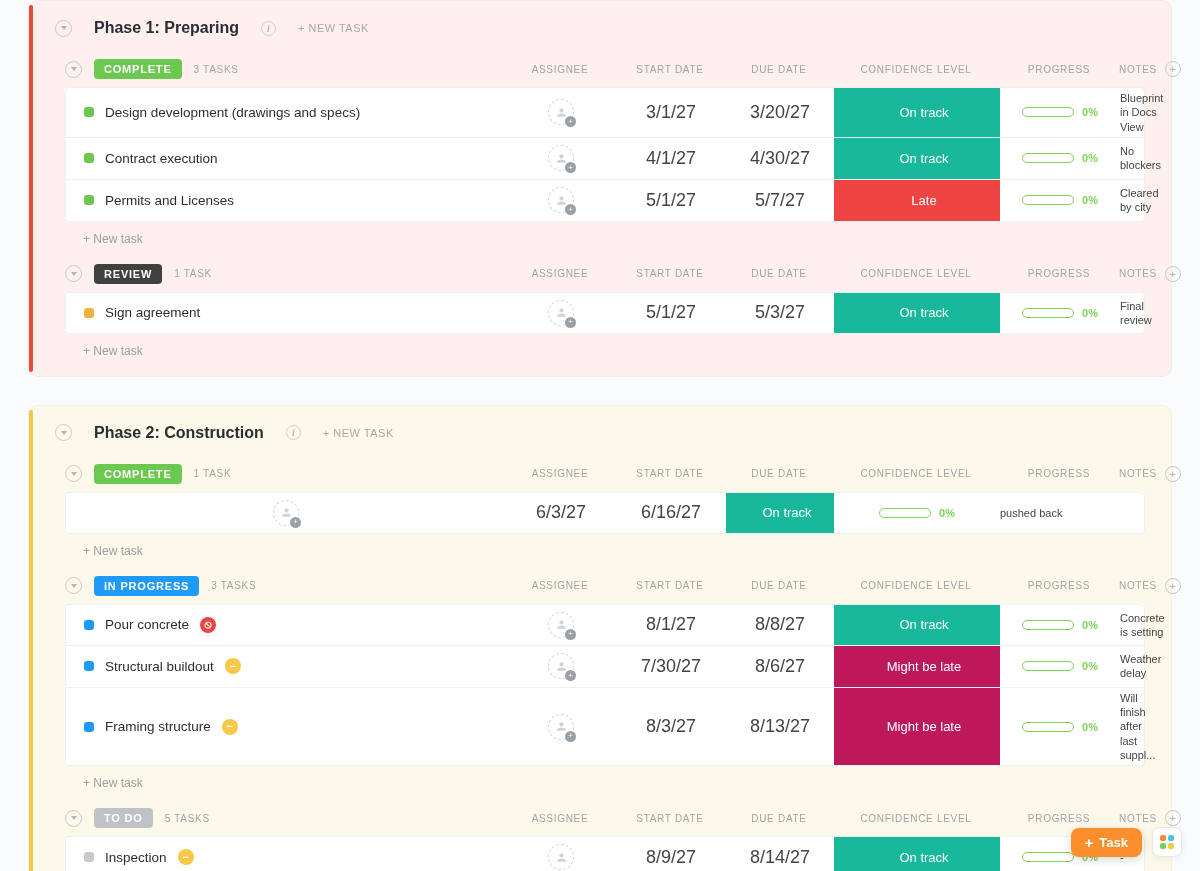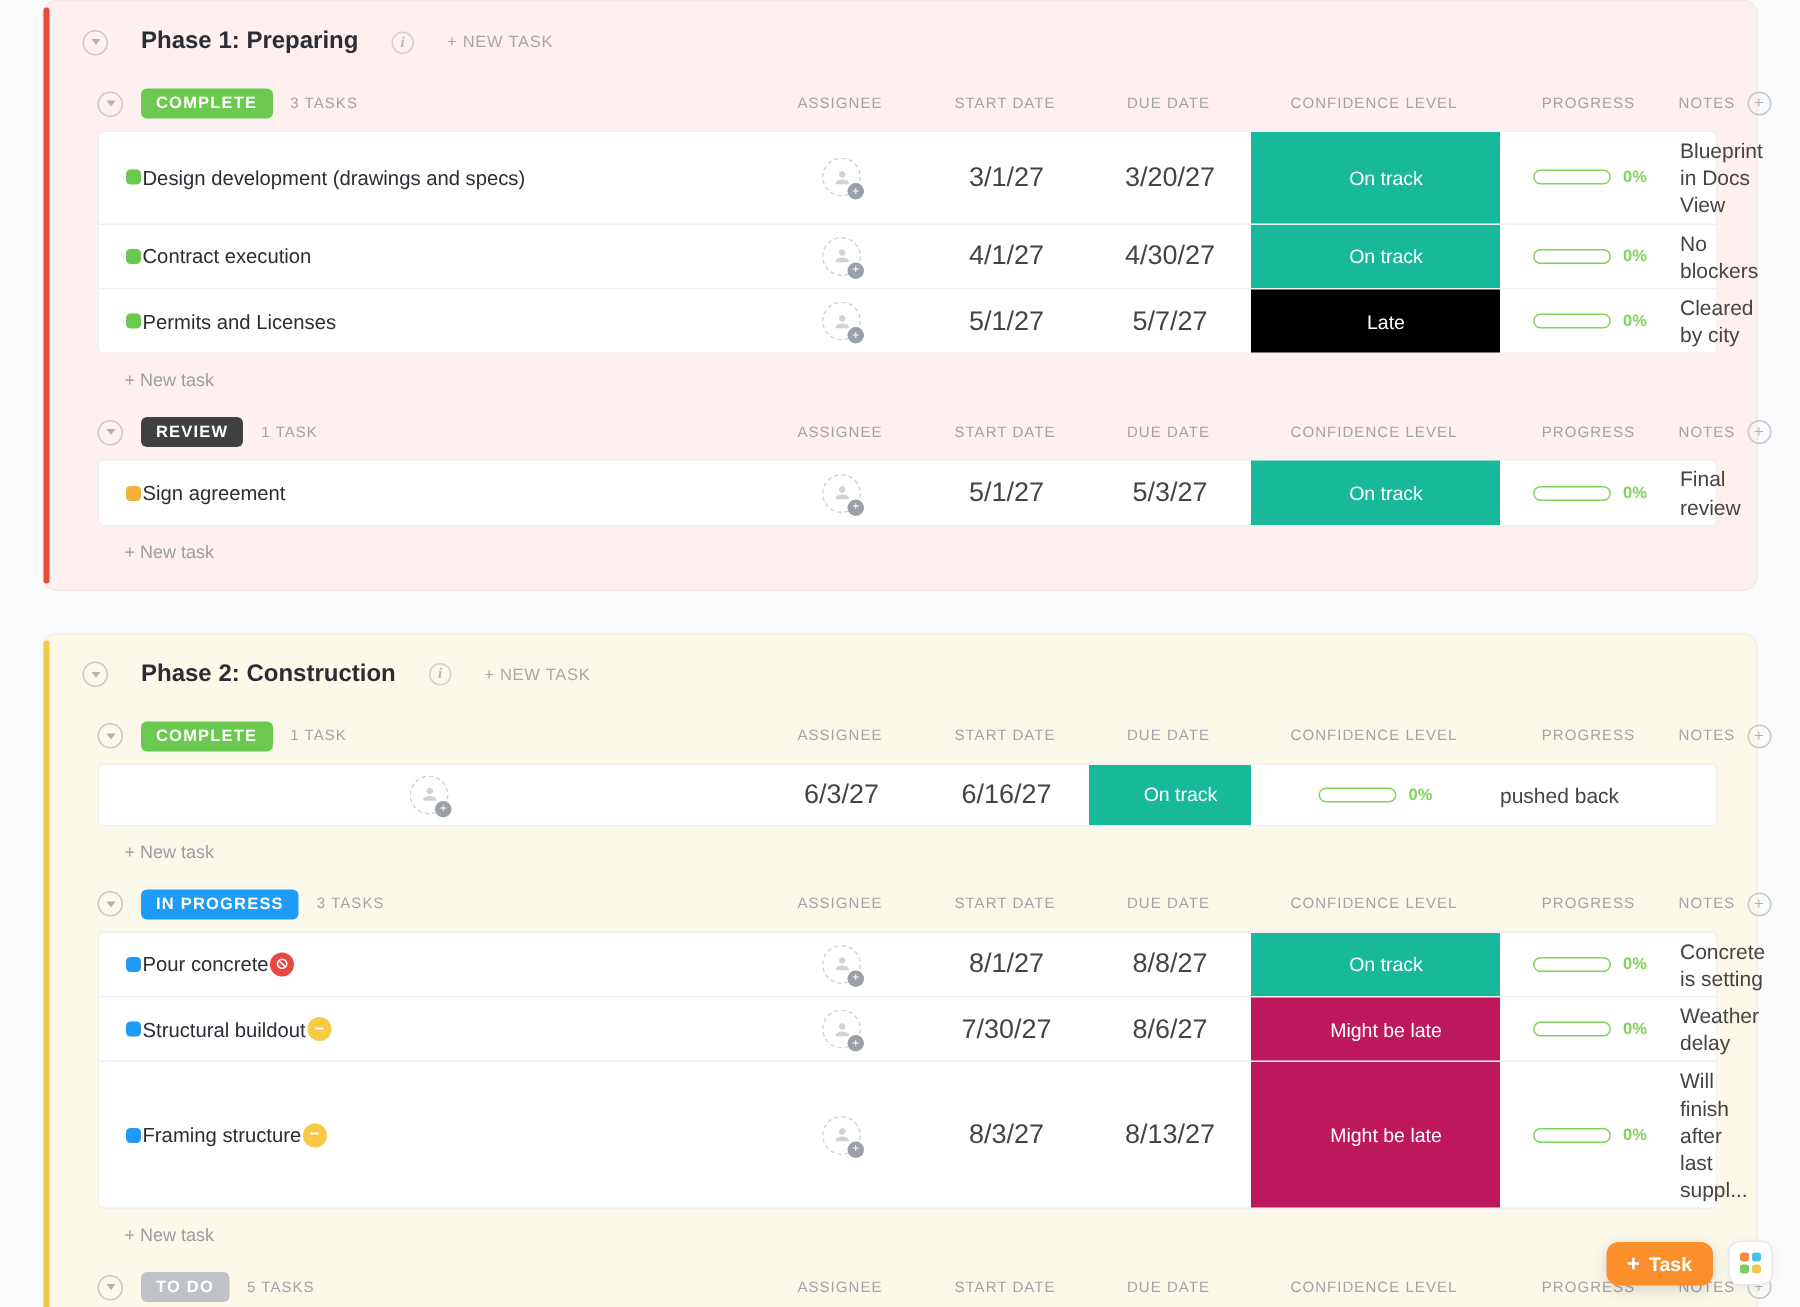--- a/index.html
+++ b/index.html
@@ -24,39 +24,39 @@
 .pill-gold{background:#404040;}
 .pill-blue{background:#1f9af7;}
 .pill-gray{background:#bfc2c7;}
 .task-count{ font-size:10px; letter-spacing:.7px; color:#a0a3a8; }
 .col-center{ text-align:center; }
 .add-col-icon{ width:16px;height:16px;border:1.3px solid #c6c9cc;border-radius:50%;display:flex;align-items:center;justify-content:center;color:#b0b3b7;font-size:11px;cursor:pointer;justify-self:end;}
 .task-row{ display:grid; grid-template-columns: 440px 110px 110px 108px 166px 120px 1fr 24px; align-items:center; background:#fff; border:1px solid #eef0f2; border-top:none; min-height:42px; padding:3px 4px 3px 0; }
 .task-row:first-child{ border-top:1px solid #eef0f2; border-top-left-radius:4px;border-top-right-radius:4px;}
 .task-row:last-child{ border-bottom-left-radius:4px; border-bottom-right-radius:4px; }
 .conf-cell{ align-self:stretch; display:flex; margin:-3px 0;}
-.task-left{ display:flex; align-items:center; gap:1px; padding-left:18px; }
+.task-left{ display:flex; align-items:center; gap:11px; padding-left:18px; }
 .sq{ width:10px;height:10px;border-radius:3px; flex:0 0 auto; }
 .sq-green{background:#6bc950;} .sq-gold{background:#f2b13a;} .sq-blue{background:#1f9af7;} .sq-gray{background:#c8cacc;}
 .task-name{ font-size:13.5px; color:#2a2e34; }
 .badge-icon{ width:16px;height:16px;border-radius:50%;display:inline-flex;align-items:center;justify-content:center; color:#fff;font-size:11px;font-weight:700;line-height:1;}
 .badge-red{ background:#ea4642; }
 .badge-yellow{ background:#f7c948; }
 .assignee{ width:26px;height:26px;border:1.5px dashed #cfd2d6;border-radius:50%;display:flex;align-items:center;justify-content:center;position:relative;margin:0 auto;}
 .assignee svg{ width:13px;height:13px;fill:#cfd2d6; }
 .assignee .plus{ position:absolute;right:-3px;bottom:-3px;width:11px;height:11px;background:#9aa0a6;border-radius:50%;color:#fff;font-size:8px;display:flex;align-items:center;justify-content:center;line-height:1;}
 .date-cell{ text-align:center; font-size:18px; color:#444;}
 .conf-pill{ flex:1; display:flex; align-items:center; justify-content:center; color:#fff; font-size:13px;padding-left:14px;}
 .conf-ontrack{background:#18b89b;}
-.conf-late{background:#000000;}
+.conf-late{background:#ef4444;}
 .conf-maybe{background:#be185d;}
 .prog-cell{ display:flex; align-items:center; gap:8px; justify-content:center;}
 .prog-bar{ width:52px;height:10px;border:1.5px solid #7fd45a;border-radius:10px; }
 .prog-pct{ font-size:11px; color:#7fd45a; font-weight:600;}
-.notes{ font-size:14px; color:#444; line-height:1.3; padding-right:6px;}
+.notes{ font-size:11px; color:#444; line-height:1.3; padding-right:6px;}
 .group-newtask{ font-size:12px; color:#9b9ea3; padding:10px 0 0 18px; cursor:pointer;}
 .fab-wrap{ position:fixed; right:18px; bottom:14px; display:flex; gap:10px; align-items:center;}
 .fab-task{ background:#fa8f2c; color:#fff; padding:7px 14px; border-radius:8px; display:flex; align-items:center; gap:6px; font-size:13px; font-weight:600; box-shadow:0 3px 10px rgba(0,0,0,.15); cursor:pointer;}
 .fab-grid{ width:30px;height:30px;background:#fff;border:1px solid #e6e8ea;border-radius:8px;display:grid;grid-template-columns:1fr 1fr;grid-template-rows:1fr 1fr;gap:2px;padding:7px;cursor:pointer;box-shadow:0 2px 8px rgba(0,0,0,.06);}
 .fab-grid span{border-radius:2px;}
 </style>
 </head>
 <body>
 
 <div id="root">

